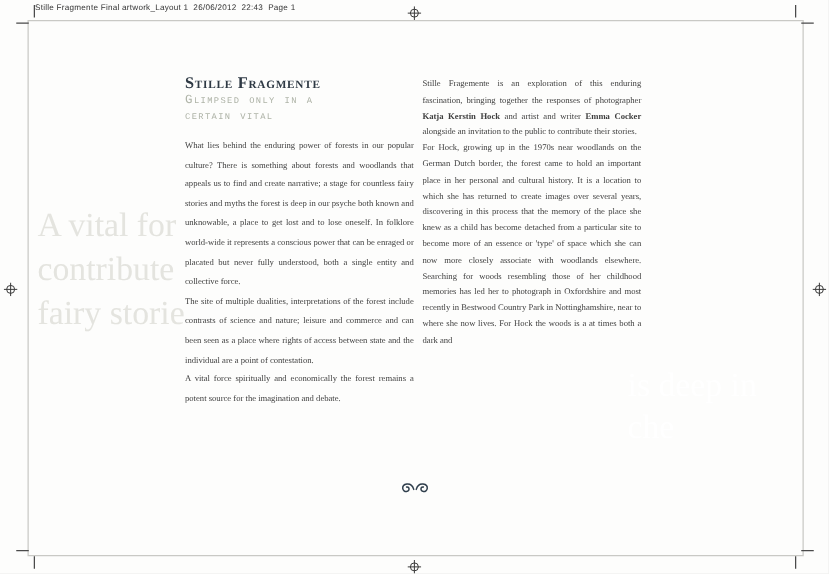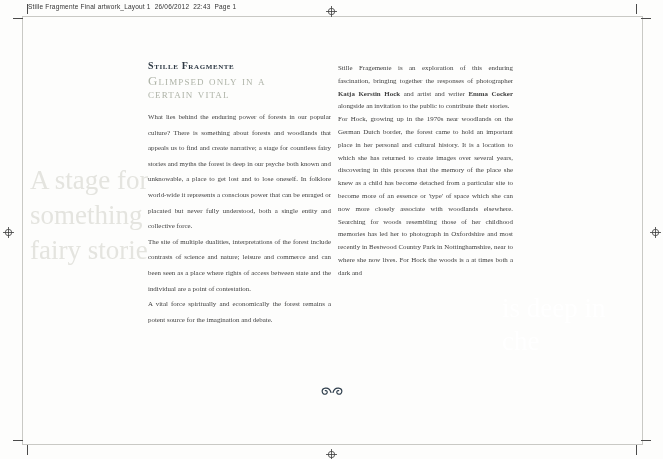--- a/index.html
+++ b/index.html
@@ -26,24 +26,24 @@
   .reg.right{left:650px;top:224px;}
   
   .wm-left{position:absolute;left:30px;top:163px;width:118px;overflow:hidden;
            font-size:27px;line-height:35px;color:#e4e4df;white-space:nowrap;z-index:0;}
   .wm-right{position:absolute;left:502px;top:292px;font-size:27px;line-height:33px;
            color:rgba(255,255,255,0.92);white-space:nowrap;z-index:3;}
   
   .col{position:absolute;z-index:1;color:#3e3e3e;}
   .col-left{left:148px;top:60px;width:183px;}
   .col-right{left:338px;top:62px;width:175px;}
-  .title{font-variant:small-caps;font-weight:bold;font-size:10px;
+  .title{font-variant:small-caps;font-weight:bold;font-size:13px;
          letter-spacing:.6px;color:#2e3944;line-height:12px;}
-  .subtitle{font-variant:small-caps;font-size:13px;letter-spacing:1.1px;
-         color:#aeb3a7;line-height:12.5px;margin:3px 0 9px 0;}
+  .subtitle{font-variant:small-caps;font-size:10px;letter-spacing:1.1px;
+         color:#aeb3a7;line-height:12.5px;margin:3px 0 9px 0;font-family:Liberation Mono, monospace;}
   p.body{font-size:6.9px;text-align:justify;margin:0;}
   .col-left p.body{line-height:15.6px;}
   .col-right p.body{line-height:12.8px;}
   .ornament{position:absolute;left:0;right:0;top:384px;text-align:center;z-index:2;}
 </style>
 </head>
 <body>
 
 <div class="sheet">
 
@@ -83,22 +83,22 @@
   </span>
   <span class="reg right">
     <svg width="11" height="11" viewBox="0 0 11 11">
         <circle cx="5.5" cy="5.5" r="3.2" fill="none" stroke="#3a3a3a" stroke-width="0.8"></circle>
         <line x1="5.5" y1="0" x2="5.5" y2="11" stroke="#3a3a3a" stroke-width="0.8"></line>
         <line x1="0" y1="5.5" x2="11" y2="5.5" stroke="#3a3a3a" stroke-width="0.8"></line>
       </svg>
   </span>
 
   <div class="wm-left">
-    <div>A stage for</div>
-    <div>something</div>
+    <div>A vital for</div>
+    <div>contribute</div>
     <div>fairy stories</div>
   </div>
 
   <div class="col col-left">
     <div class="title">Stille Fragmente</div>
     <div class="subtitle">
       <div>Glimpsed only in a</div>
       <div>certain vital</div>
     </div>
     <p class="body">What lies behind the enduring power of forests in our popular culture? There is something about forests and woodlands that appeals us to find and create narrative; a stage for countless fairy stories and myths the forest is deep in our psyche both known and unknowable, a place to get lost and to lose oneself. In folklore world-wide it represents a conscious power that can be enraged or placated but never fully understood, both a single entity and collective force.</p>

